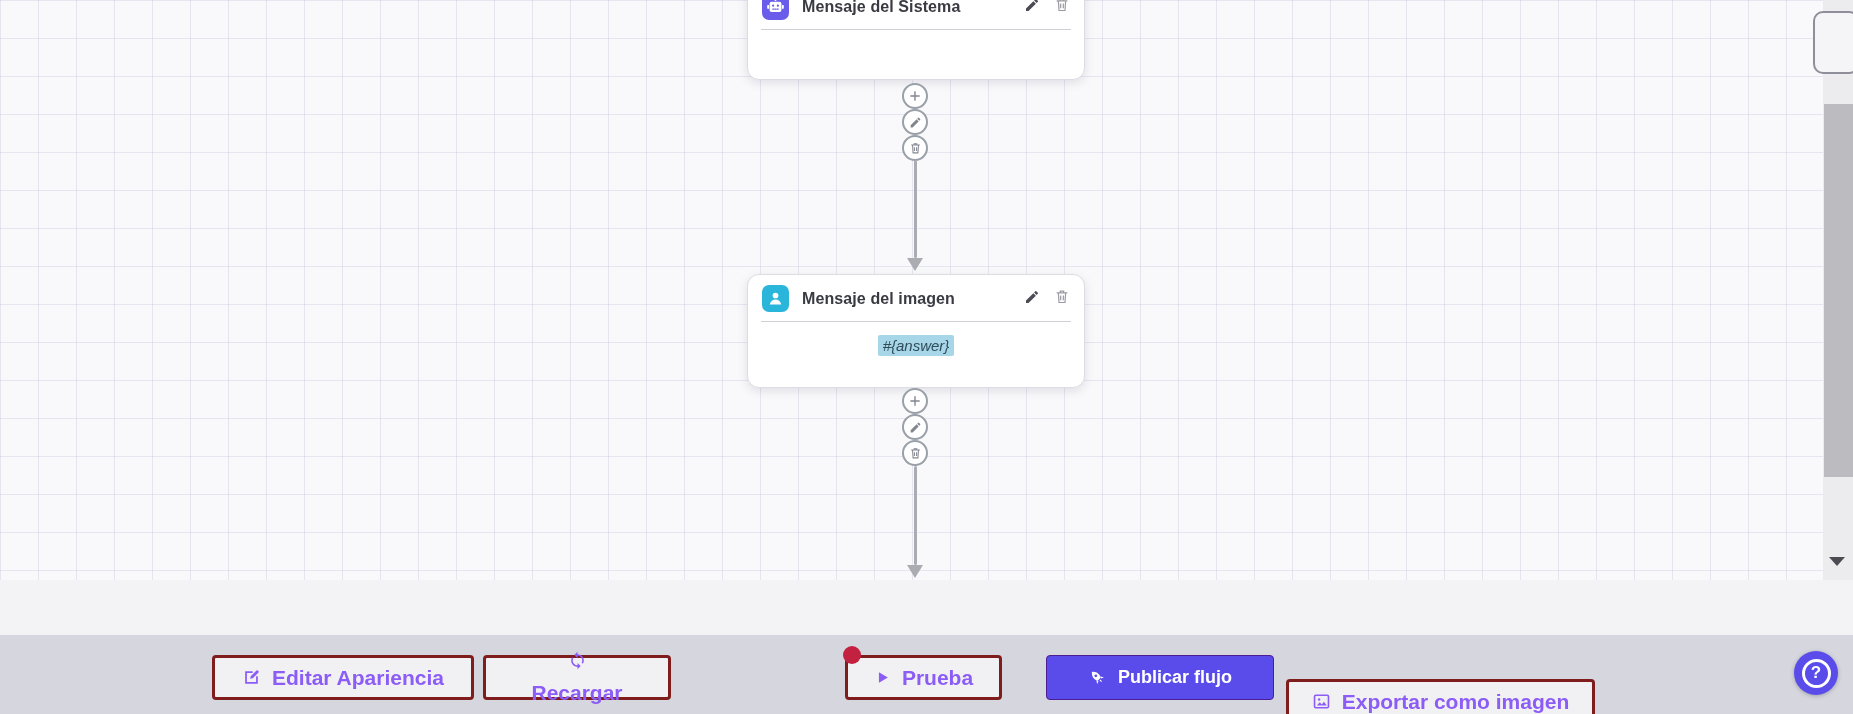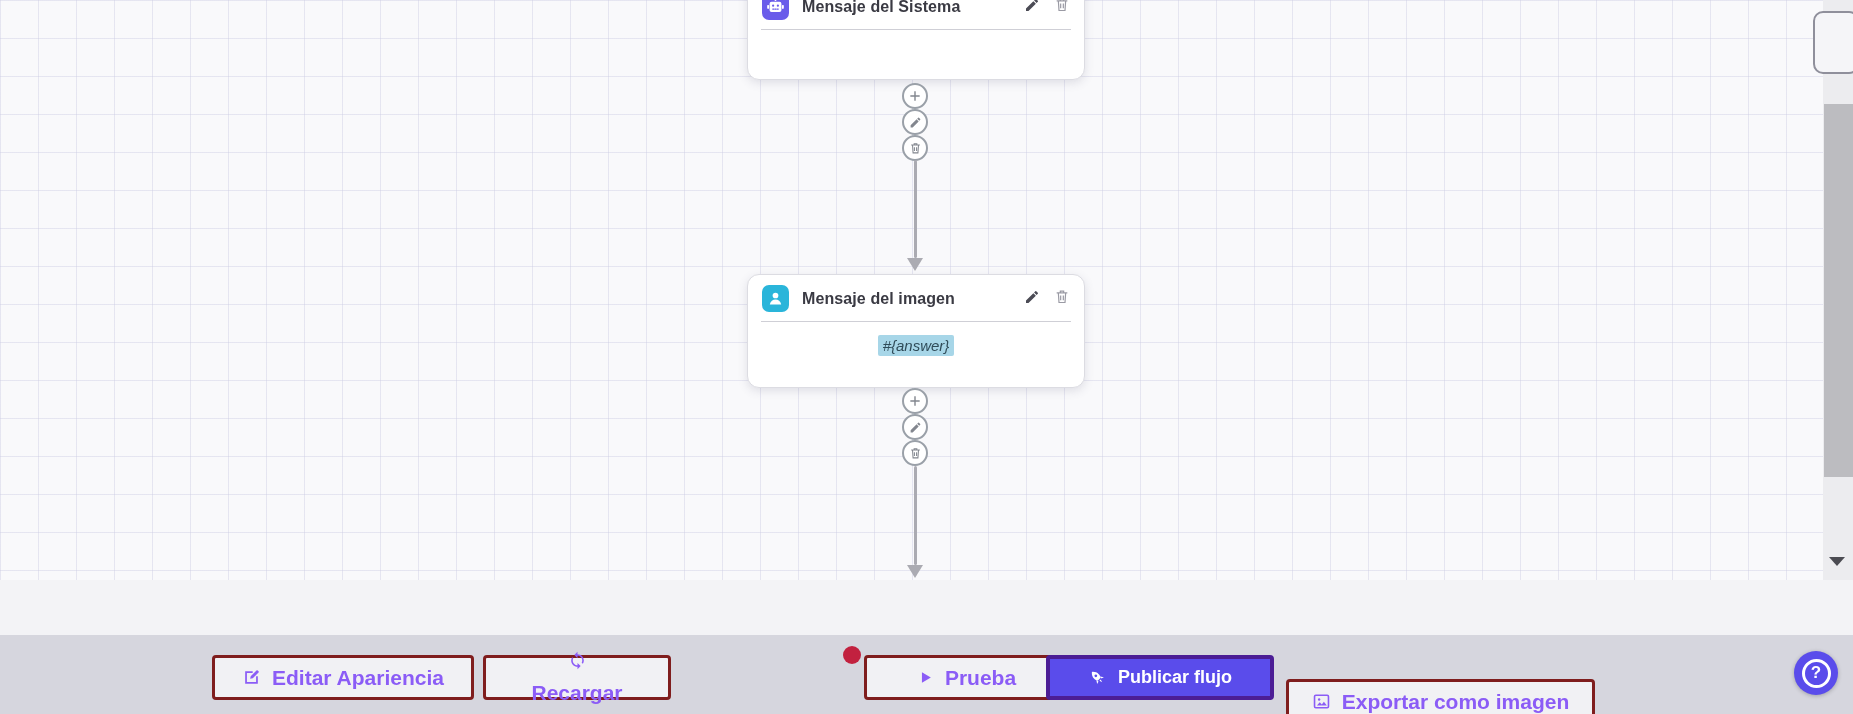--- a/index.html
+++ b/index.html
@@ -67,21 +67,21 @@
 
   
   .tb-btn {
     position:absolute; top:655px; height:45px;
     display:flex; align-items:center; justify-content:center; gap:11px;
     background:#f1f1f4; border:3px solid #7f1d1d; border-radius:4px;
     font-size:21px; font-weight:bold; color:#8b5cf6; cursor:pointer;
   }
   .tb-btn svg { flex:0 0 auto; }
   .tb-btn.primary {
-    background:#5a4ceb; border:4px solid #4c1d95; color:#ffffff; font-size:18px;text-align:right;
+    background:#5a4ceb; border:1px solid #4c1d95; color:#ffffff; font-size:18px;text-align:right;
   }
   .badge-dot {
     position:absolute; left:843px; top:646px; width:18px; height:18px;
     border-radius:50%; background:#c2213f; z-index:5;
   }
 
   
   .help-fab {
     position:absolute; left:1794px; top:651px; width:44px; height:44px; border-radius:50%;
     background:#5a4ceb; display:flex; align-items:center; justify-content:center; cursor:pointer;
@@ -221,21 +221,21 @@
 
   <div class="tb-btn" style="left:483px; width:188px;flex-direction:column;">
     <svg width="19" height="19" viewBox="0 0 24 24" fill="currentColor">
       <path d="M12 4V1L8 5l4 4V6c3.31 0 6 2.69 6 6 0 1.01-.25 1.97-.7 2.8l1.46 1.46A7.93 7.93 0 0 0 20 12c0-4.42-3.58-8-8-8zm0 14c-3.31 0-6-2.69-6-6 0-1.01.25-1.97.7-2.8L5.24 7.74A7.93 7.93 0 0 0 4 12c0 4.42 3.58 8 8 8v3l4-4-4-4v3z"></path>
     </svg>
     <span>Recargar</span>
   </div>
 
   <div class="badge-dot"></div>
 
-  <div class="tb-btn" style="left:864px; width:205px;">
+  <div class="tb-btn" style="left:845px; width:157px;">
     <svg width="17" height="17" viewBox="0 0 24 24" fill="currentColor">
       <path d="M7 4.5v15l12.5-7.5z"></path>
     </svg>
     <span>Prueba</span>
   </div>
 
   <div class="tb-btn primary" style="left:1046px; width:228px;">
     <svg width="19" height="19" viewBox="0 0 24 24" fill="#ffffff">
       <g transform="rotate(-45 12 12)">
         <path d="M12 2c2.6 2 4.1 5 4.1 8.2 0 1.9-.5 3.4-1.5 4.9H9.4c-1-1.5-1.5-3-1.5-4.9C7.9 7 9.4 4 12 2z"></path>

